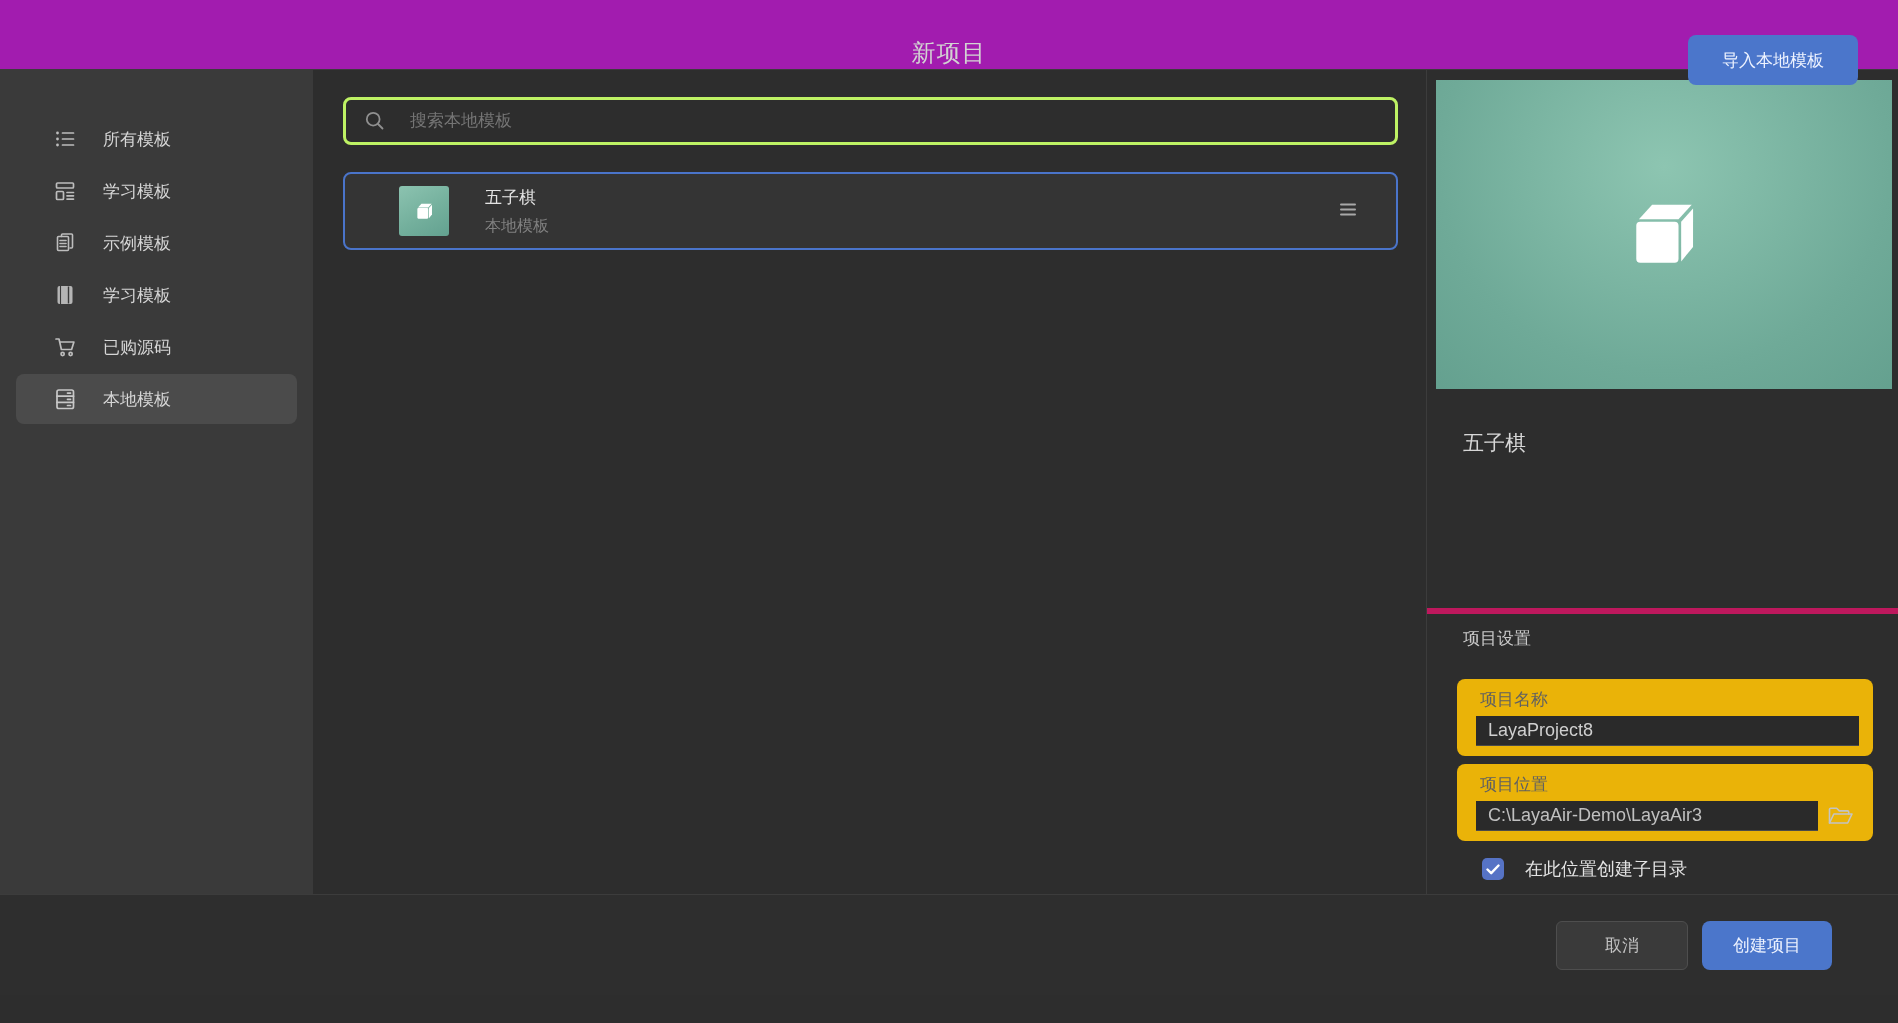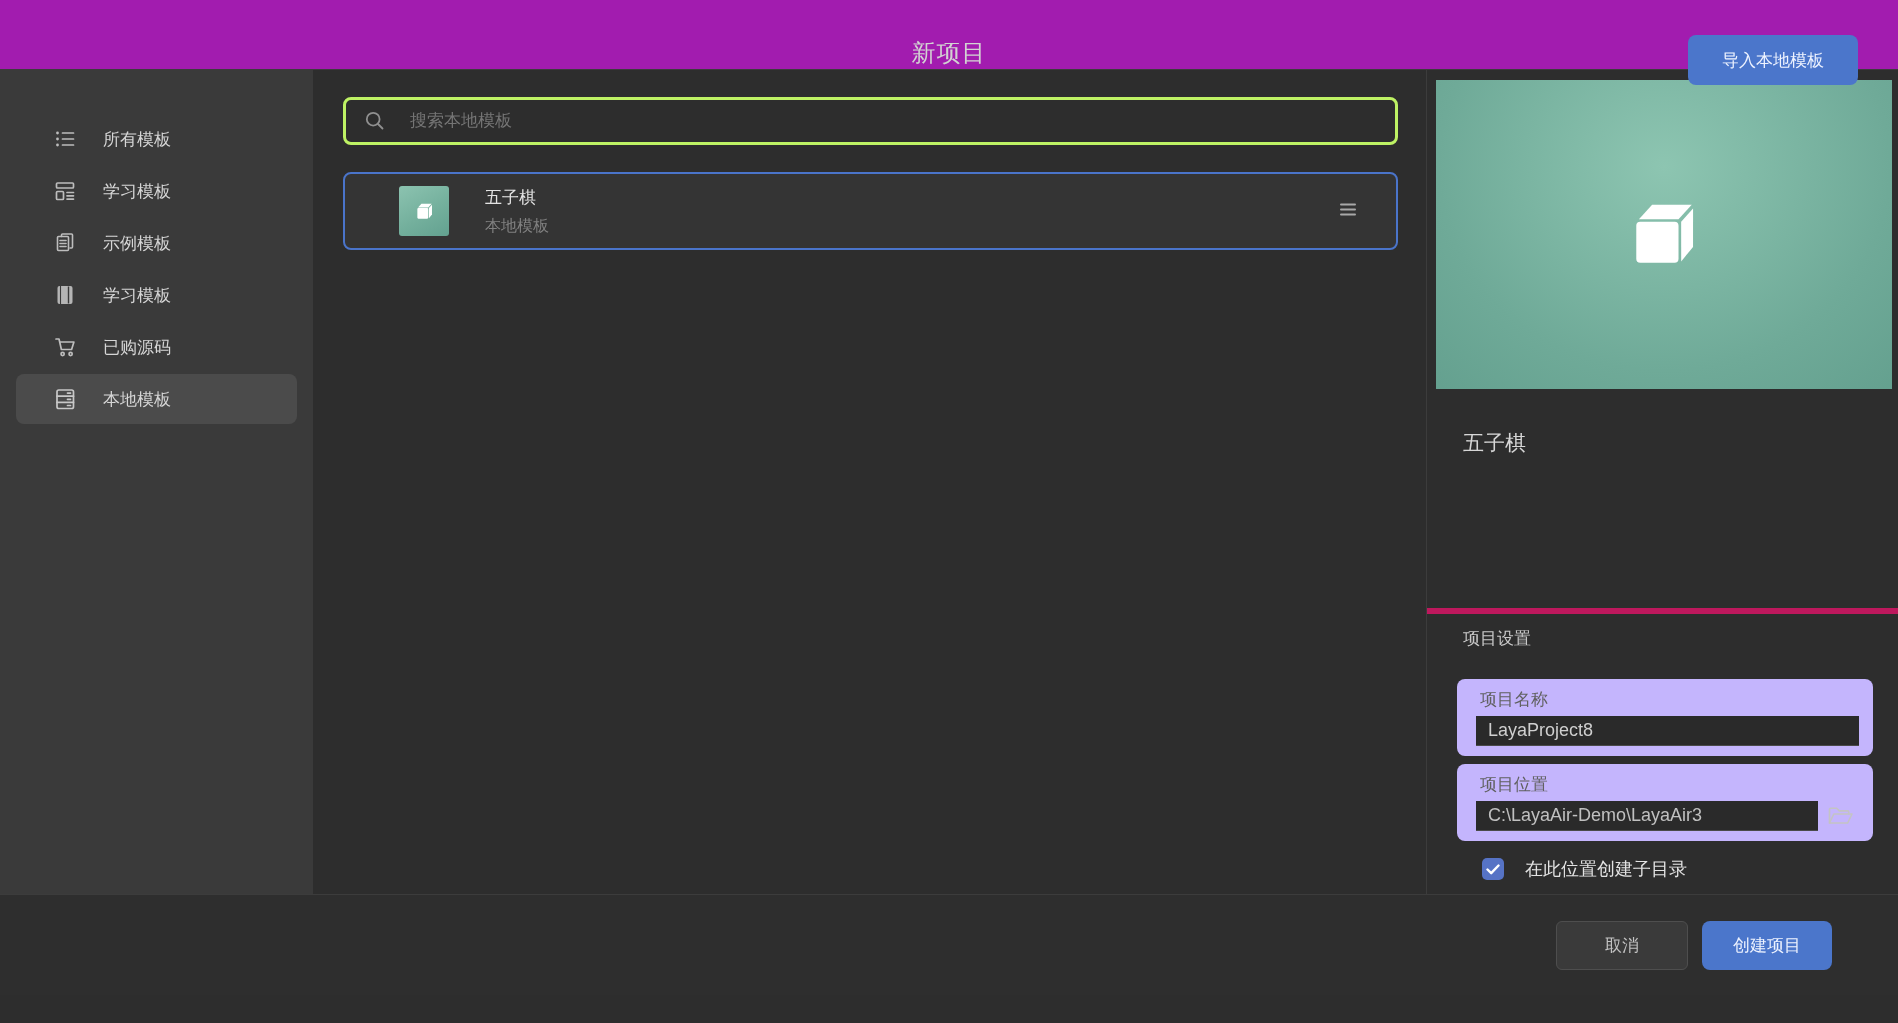--- a/index.html
+++ b/index.html
@@ -49,21 +49,21 @@
   .rightpanel { width:472px; flex:none; background:#2d2d2d; border-left:1px solid #3c3c3c;
                 display:flex; flex-direction:column; }
   .preview-section { height:538px; flex:none; }
   .preview-img { margin:10px 6px 0 9px; height:309px;
                  background:radial-gradient(ellipse 90% 120% at 50% 28%, #8dc5b1 0%, #6faa98 55%, #5d9a89 100%);
                  display:flex; align-items:center; justify-content:center; }
   .preview-title { margin:40px 0 0 36px; font-size:21px; color:#d6d6d6; }
 
   .settings-section { flex:1; border-top:6px solid #be185d; padding:13px 26px 0 30px; }
   .settings-heading { font-size:17px; color:#c9c9c9; margin-left:6px; }
-  .field-card { background:#c4b5fd; border-radius:8px; width:416px;
+  .field-card { background:#eab308; border-radius:8px; width:416px;
                 padding:9px 14px 10px 19px; margin-top:29px; }
   .field-card + .field-card { margin-top:8px; }
   .field-label { font-size:17px; color:#616161; padding-left:4px; margin-bottom:5px; }
   .field-input-row { display:flex; align-items:center; }
   .text-input { height:30px; background:#2a2a2a; border:none; border-bottom:1px solid #4a4a4a;
                 outline:none; color:#cfcfcf; font-size:18px; padding:0 12px; font-family:inherit; }
   .name-input { width:383px; }
   .loc-input { width:342px; color:#c0c0c0; }
   .folder-btn { margin-left:auto; margin-right:5px; background:none; display:flex; align-items:center; }
 

